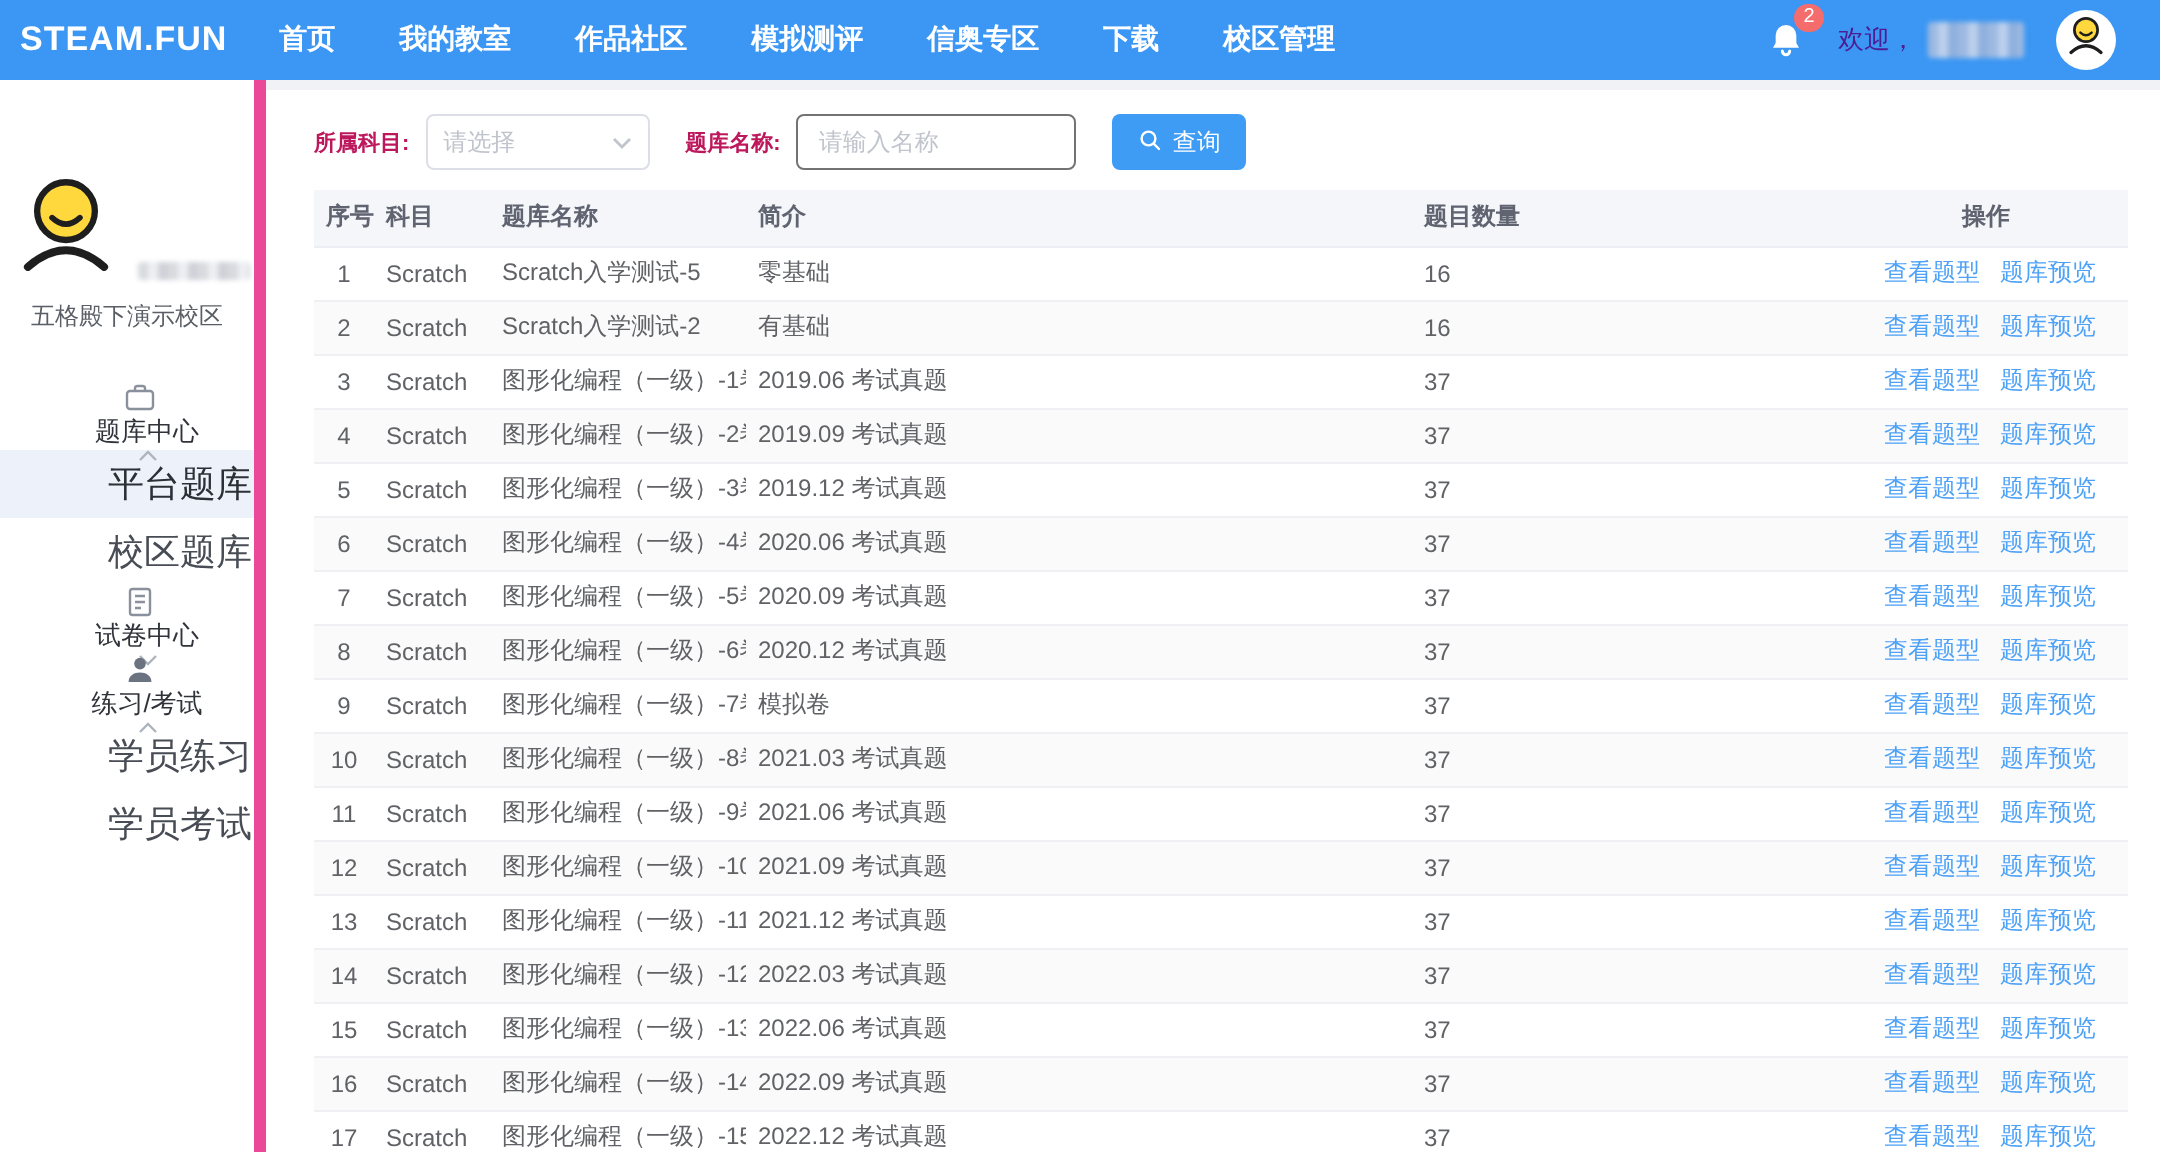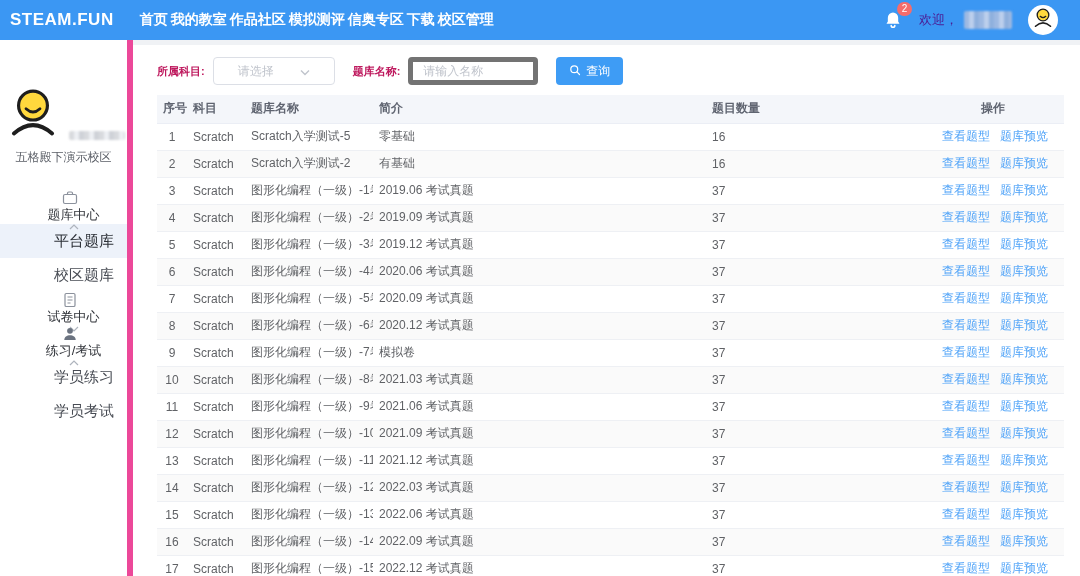--- a/index.html
+++ b/index.html
@@ -3,21 +3,21 @@
 <meta charset="utf-8">
 <style>
   * { margin:0; padding:0; box-sizing:border-box; }
   html,body { width:1080px; height:576px; overflow:hidden; background:#fff;
               font-family:"Liberation Sans","DejaVu Sans",sans-serif; }
   .app { width:1080px; height:576px; overflow:hidden; background:#fff; display:flex; flex-direction:column; }
 
   
   .navbar { height:40px; flex:0 0 40px; background:#3B97F3; display:flex; align-items:center; padding:0 22px 0 10px; }
   .logo { color:#fff; font-size:17px; font-weight:800; letter-spacing:.5px; margin-right:26px; cursor:pointer; }
-  .nav { display:flex; gap:3px; align-items:center; }
+  .nav { display:flex; gap:32px; align-items:center; }
   .nav-item { color:#fff; font-size:14px; font-weight:700; text-decoration:none; cursor:pointer; white-space:nowrap; }
   .nav-right { margin-left:auto; display:flex; align-items:center; }
   .bell-wrap { position:relative; margin-right:16px; cursor:pointer; width:20px; height:22px; }
   .badge { position:absolute; top:-7px; right:-9px; background:#F56C6C; color:#fff; font-size:10px;
            height:14px; min-width:15px; padding:0 3px; border-radius:8px; line-height:14px; text-align:center; }
   .welcome { color:#4c1d95; font-size:13px; margin-right:6px; }
   .redacted { display:inline-block; border-radius:2px; filter:blur(1.2px); }
   .redacted-blue { width:48px; height:18px; margin-right:16px;
      background:repeating-linear-gradient(90deg,#9db9e2 0 5px,#bccfec 5px 10px,#8fb0dd 10px 15px); }
   .avatar-small { width:30px; height:30px; border-radius:50%; background:#fff; display:flex;
@@ -28,31 +28,31 @@
   .sidebar { width:133px; flex:0 0 133px; background:#fff; border-right:6px solid #ec4899; }
   .profile { text-align:center; padding-top:46px; }
   .redacted-gray { width:56px; height:9px; margin:15px auto 0;
      background:repeating-linear-gradient(90deg,#d8dade 0 5px,#edeff3 5px 10px,#cfd2d8 10px 15px); }
   .campus-name { font-size:12px; color:#5a5e66; margin-top:5px; }
   .menu { margin-top:24px; }
   .menu-item { height:34px; display:flex; align-items:center; padding:0 12px 0 32px; font-size:13px; color:#303339; cursor:pointer;flex-direction:column; }
   .m-icon { width:16px; height:16px; margin-right:7px; display:flex; align-items:center; }
   .m-label { flex:1; white-space:nowrap; }
   .m-arrow { display:flex; align-items:center; }
-  .menu-sub { height:34px; line-height:34px; padding-left:54px; font-size:15px; color:#484c54; cursor:pointer; white-space:nowrap; }
+  .menu-sub { height:34px; line-height:34px; padding-left:54px; font-size:18px; color:#484c54; cursor:pointer; white-space:nowrap; }
   .menu-sub.selected { background:#EDF2FA; color:#2b2f36; }
 
   
   .content { flex:1; min-width:0; border-top:5px solid #F0F2F5; padding:12px 16px 0 24px; overflow:hidden; }
   .filter-bar { display:flex; align-items:center; margin-bottom:10px; }
   .f-label { font-size:11px; font-weight:700; color:#be185d; margin-right:8px; white-space:nowrap; }
-  .select { width:122px; height:28px; border:1px solid #DCDFE6; border-radius:4px; background:#fff;
-            display:flex; align-items:center; padding:0 24px; margin-right:18px; cursor:pointer; }
+  .select { width:112px; height:28px; border:1px solid #DCDFE6; border-radius:4px; background:#fff;
+            display:flex; align-items:center; padding:0 8px; margin-right:18px; cursor:pointer; }
   .select .ph { flex:1; font-size:12px; color:#C0C4CC; }
-  .text-input { width:130px; height:28px; border:5px solid #737373; border-radius:4px; padding:0 10px;
+  .text-input { width:140px; height:28px; border:1px solid #737373; border-radius:4px; padding:0 10px;
                 font-size:12px; color:#333; margin-right:18px; outline:none; }
   .text-input::placeholder { color:#C0C4CC; }
   .search-btn { height:28px; padding:0 13px; background:#3E9CF5; border:none; border-radius:4px; color:#fff;
                 font-size:12px; display:flex; align-items:center; gap:5px; cursor:pointer; }
 
   table.qb-table { width:100%; border-collapse:collapse; table-layout:fixed; font-size:12px; }
   .qb-table th { height:28px; background:#F4F6FA; color:#5f6470; font-weight:700; text-align:left;
                  padding:0 6px; border-bottom:1px solid #EBEEF5; white-space:nowrap; }
   .qb-table td { height:27px; padding:0 6px; color:#606266; border-bottom:1px solid #EEF0F4; white-space:nowrap; overflow:hidden; }
   .qb-table tbody tr:nth-child(even) { background:#FAFAFA; }

